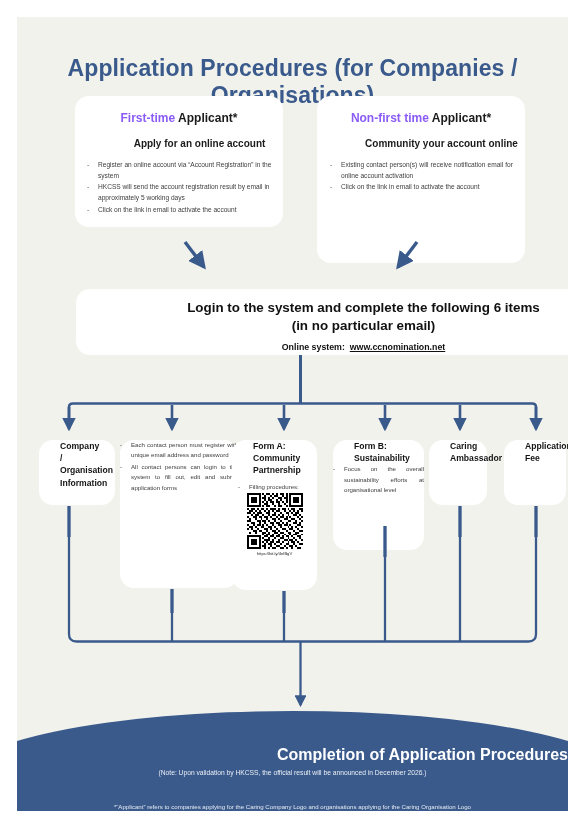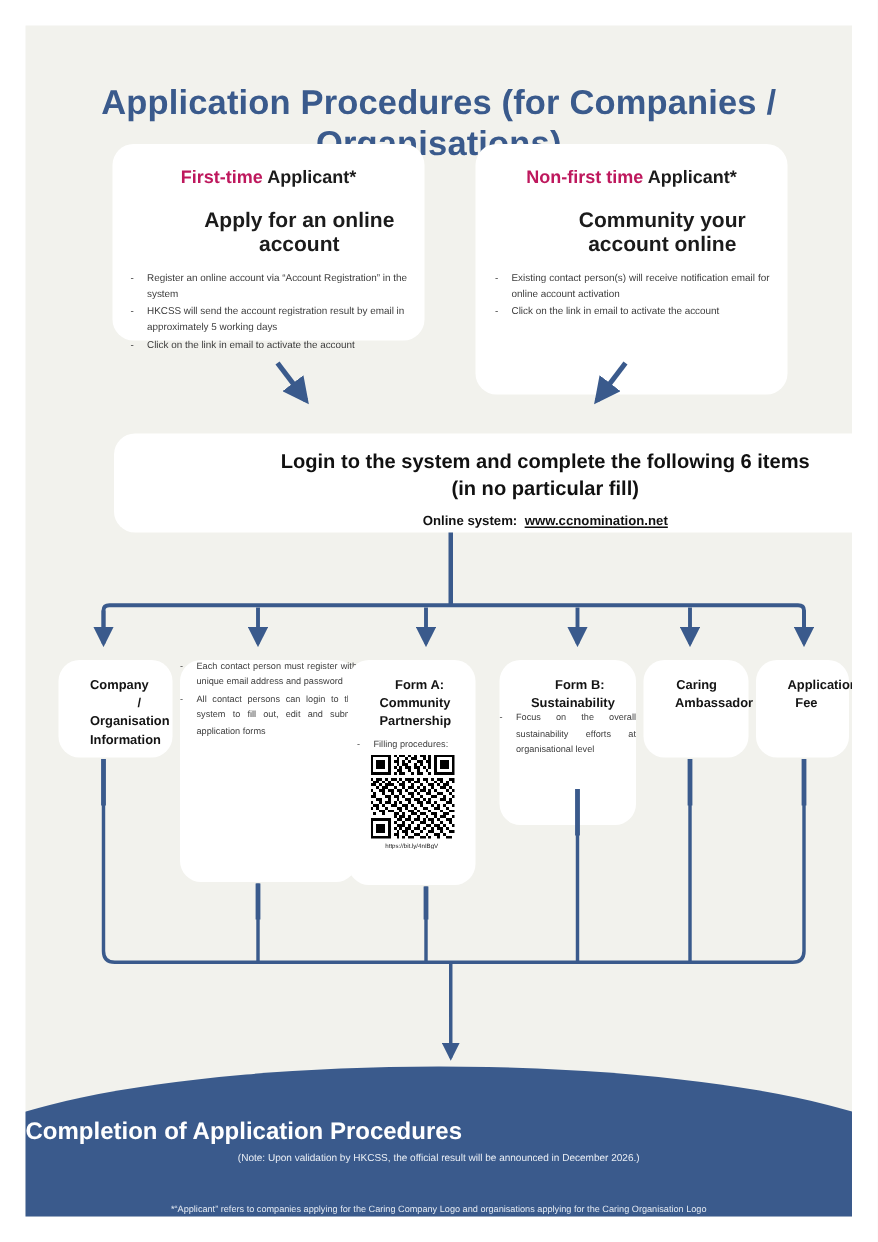--- a/index.html
+++ b/index.html
@@ -19,21 +19,21 @@
 
   
   .card{
     position:absolute;background:#ffffff;border-radius:14px;
     box-sizing:border-box;
   }
 
   .card-head{
     text-align:center;font-weight:bold;color:#1b1b1b;
   }
-  .teal{color:#be185d;}
+  .teal{color:#8b5cf6;}
 
   .sub{
     text-align:center;font-weight:bold;color:#1b1b1b;
   }
 
   
   ul.bl{margin:0;padding:0;list-style:none;}
   ul.bl li{
     position:relative;padding-left:11px;color:#3d3d3d;
     margin-bottom:1px;
@@ -41,47 +41,47 @@
   ul.bl li:before{
     content:"-";position:absolute;left:0;top:0;color:#3d3d3d;
   }
 
   
   #boxFirst{left:58px;top:79px;width:208px;height:131px;}
   #boxNon  {left:300px;top:79px;width:208px;height:167px;}
   #boxFirst .card-head,#boxNon .card-head{
     margin-top:15px;font-size:12px;
   }
-  #boxFirst .sub,#boxNon .sub{margin-top:13px;font-size:14px;padding-left:41px;}
+  #boxFirst .sub,#boxNon .sub{margin-top:13px;font-size:10px;padding-left:41px;}
   #boxFirst ul.bl{margin:11px 11px 0 12px;font-size:6.6px;line-height:1.62;}
   #boxNon   ul.bl{margin:11px 12px 0 13px;font-size:6.6px;line-height:1.62;
                    text-align:justify;}
 
   
   #boxLogin{left:59px;top:272px;width:535px;height:66px;padding-left:40px;}
   #boxLogin .lg{
     text-align:center;font-size:13.4px;font-weight:bold;color:#111;
     margin-top:10px;line-height:1.33;
   }
   #boxLogin .os{
     text-align:center;font-size:8.8px;font-weight:bold;color:#111;margin-top:7px;
   }
   #boxLogin .os a{color:#111;text-decoration:underline;}
 
   
   #c1{left:22px; top:423px;width:76px; height:65px;}
   #c2{left:103px;top:423px;width:118px;height:148px;}
   #c3{left:215px;top:423px;width:85px; height:150px;}
   #c4{left:316px;top:423px;width:91px; height:110px;}
-  #c5{left:412px;top:423px;width:70px; height:65px;}
+  #c5{left:412px;top:423px;width:58px; height:65px;}
   #c6{left:487px;top:423px;width:62px; height:65px;}
 
   .item-head{
-    text-align:right;font-weight:bold;color:#141414;
-    font-size:8.6px;line-height:1.42;margin-top:10px;
+    text-align:left;font-weight:bold;color:#141414;
+    font-size:8.6px;line-height:1.42;
     padding:0 21px;
   }
   .item-body{
     font-size:6.1px;line-height:1.72;color:#3d3d3d;
     margin:6px 8px 0 9px;text-align:justify;
   }
   #c3 .item-body{margin:5px 6px 0 6px;text-align:left;}
 
   
   .qr{
@@ -96,21 +96,21 @@
   
   #wires{position:absolute;left:0;top:0;width:551px;height:794px;
          pointer-events:none;}
 
   
   #banner{
     position:absolute;left:-60px;top:694px;width:671px;height:150px;
     background:#3a5a8c;border-radius:50% 50% 0 0 / 70px 70px 0 0;
   }
   #bannerTitle{
-    position:absolute;left:0;top:729px;width:551px;text-align:left;
+    position:absolute;left:0;top:729px;width:551px;text-align:right;
     font-size:16px;font-weight:bold;color:#ffffff;
   }
   #bannerNote{
     position:absolute;left:0;top:752px;width:551px;text-align:center;
     font-size:6.7px;color:#e9eef5;
   }
   #footnote{
     position:absolute;left:0;top:786px;width:551px;text-align:center;
     font-size:6.1px;color:#e4eaf2;
   }
@@ -141,21 +141,21 @@
     <div class="sub">Community your account online</div>
     <ul class="bl">
       <li>Existing contact person(s) will receive notification email for online account activation</li>
       <li>Click on the link in email to activate the account</li>
     </ul>
   </div>
 
   <div class="card" id="boxLogin">
     <div class="lg">
       <span>Login to the system and complete the following 6 items</span><br>
-      <span>(in no particular fill)</span>
+      <span>(in no particular email)</span>
     </div>
     <div class="os">
       <span>Online system:</span>
       &nbsp;<a href="#">www.ccnomination.net</a>
     </div>
   </div>
 
   <div class="card" id="c1">
     <div class="item-head">Company / Organisation Information</div>
   </div>

